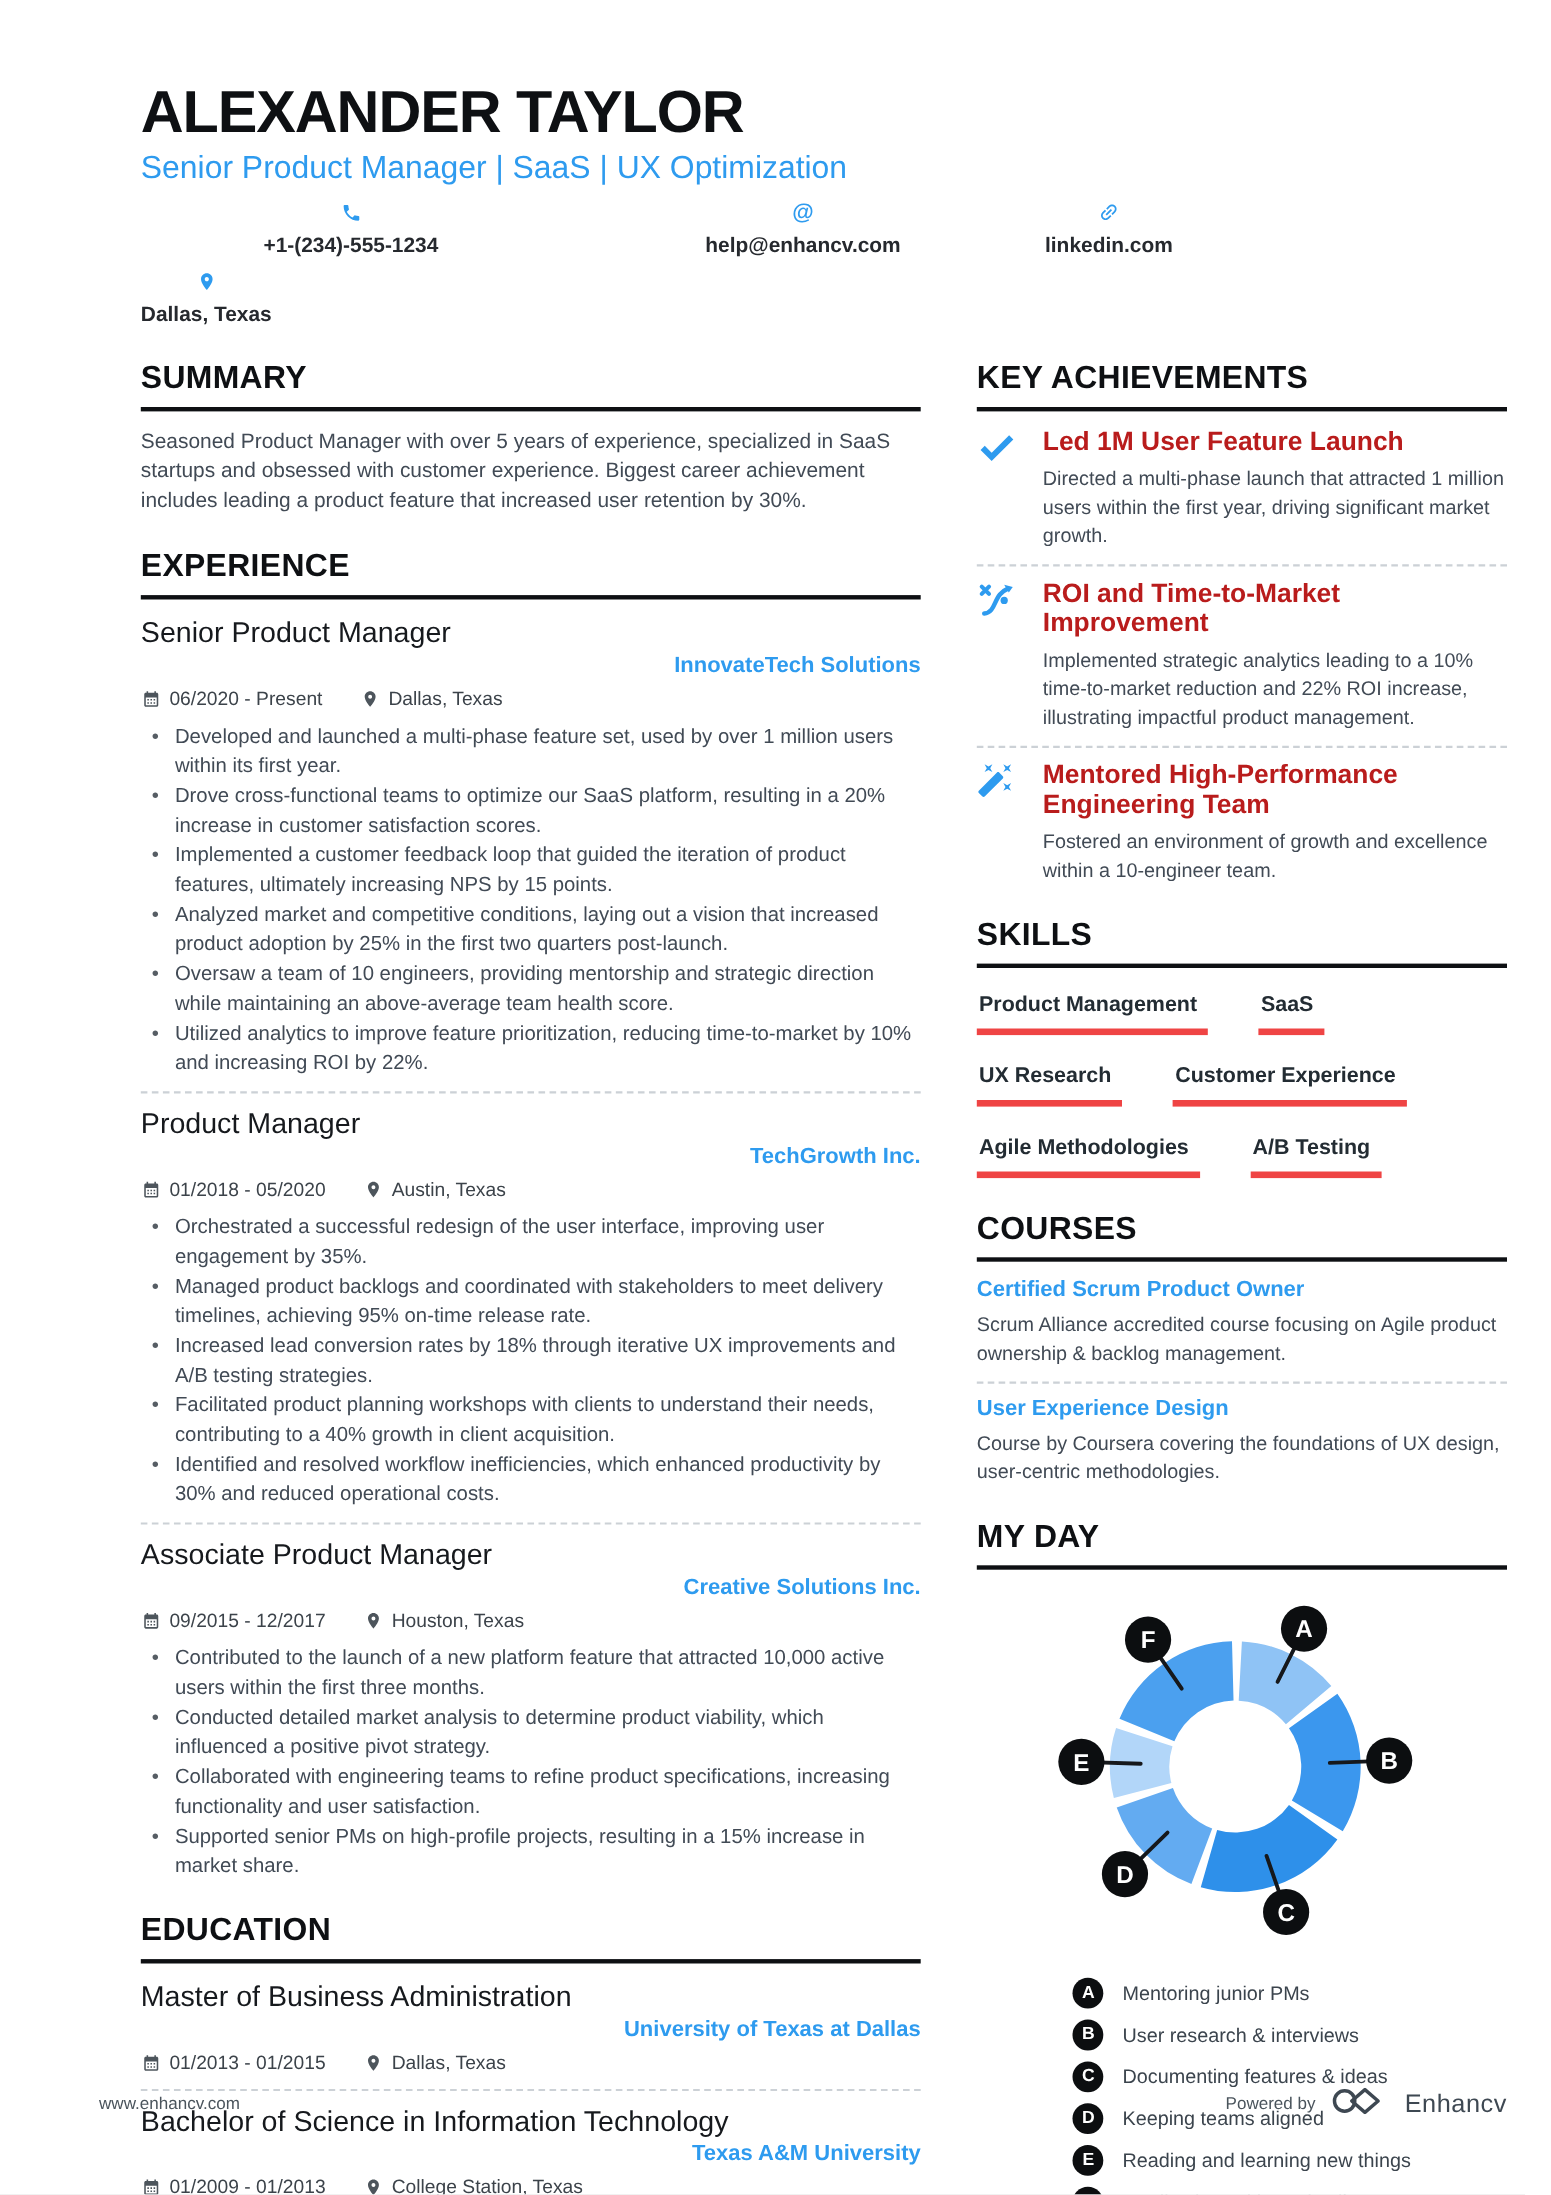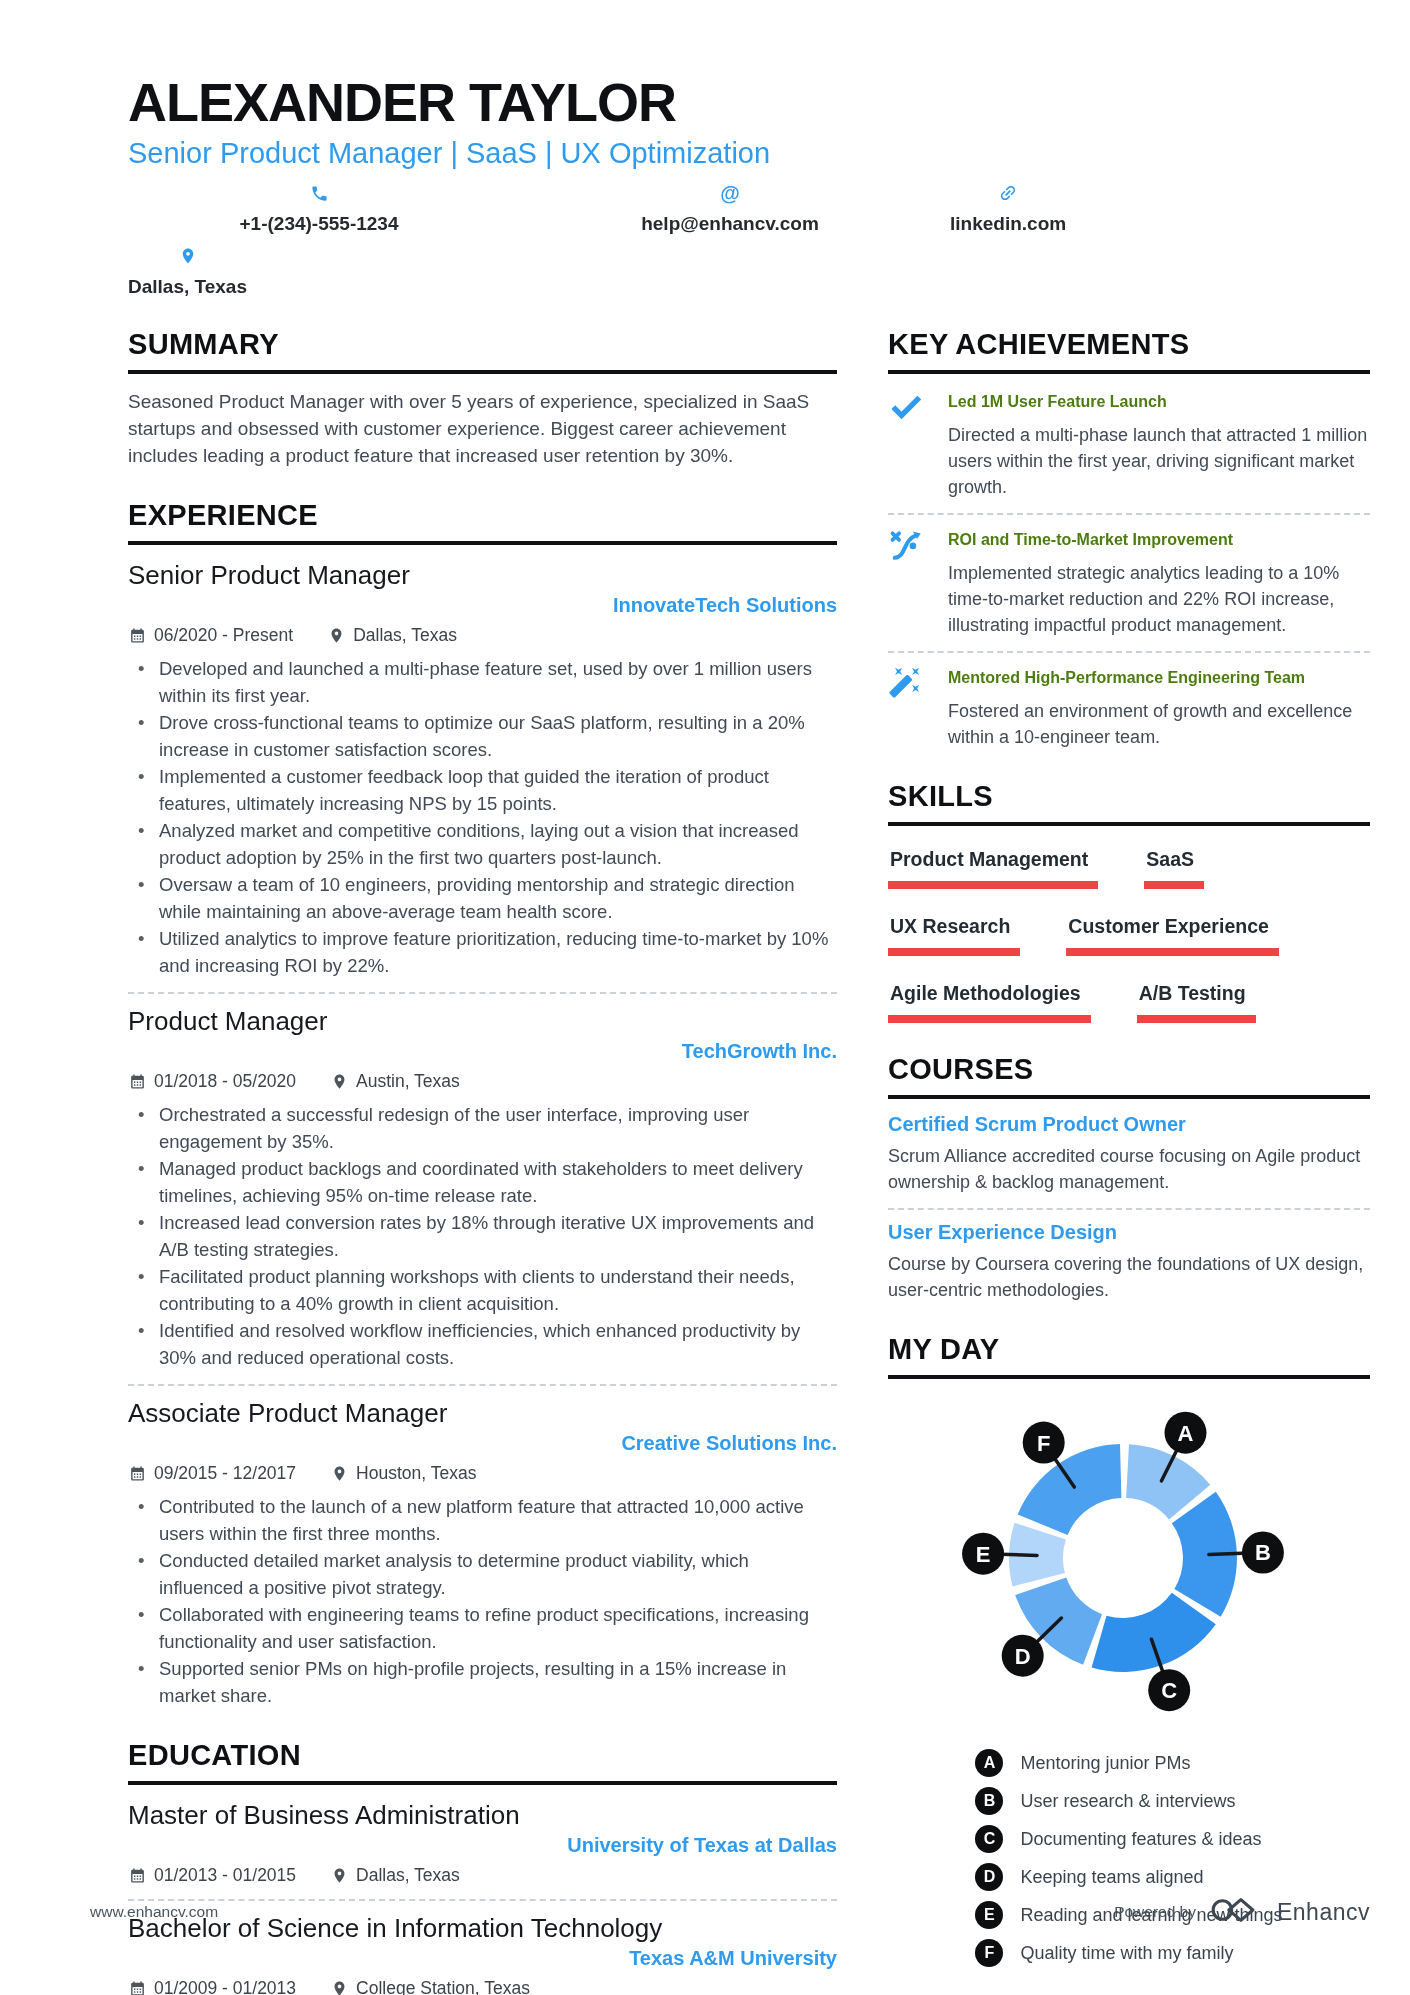--- a/index.html
+++ b/index.html
@@ -31,25 +31,25 @@
   .meta-item + .meta-item{margin-left:34px;}
   .micon{display:inline-flex;width:18px;height:18px;align-items:center;justify-content:center;flex:none;}
   .bullets{margin:0;padding:0;list-style:none;font-size:18.5px;line-height:27px;color:#414a55;}
   .bullets li{position:relative;padding-left:31px;}
   .bullets li::before{content:"•";position:absolute;left:10px;color:#565d64;}
   .dashed-sep{border:none;border-top:2px dashed #ccd1d6;margin:13px 0 11px;height:0;}
   
   .achievement{display:flex;gap:16px;}
   .ach-icon{width:44px;flex:none;padding-top:1px;}
   .ach-body{flex:1;}
-  .ach-title{font-size:16px;font-weight:700;color:#4d7c0f;line-height:27px;margin:0 0 7px;}
+  .ach-title{font-size:24px;font-weight:700;color:#b91c1c;line-height:27px;margin:0 0 7px;}
   .ach-text{font-size:18px;line-height:26px;color:#414a55;margin:0;}
   
   .skills-wrap{display:flex;flex-wrap:wrap;column-gap:46px;row-gap:26px;padding-top:8px;}
-  .skill{font-size:19.5px;font-weight:700;color:#232c33;border-bottom:8px solid #ef4444;
+  .skill{font-size:19.5px;font-weight:700;color:#232c33;border-bottom:6px solid #ef4444;
          padding:0 10px 10px 2px;}
   
   .course-title{font-size:20px;font-weight:700;color:#2E9BEF;margin:0 0 7px;}
   .course-text{font-size:18px;line-height:26px;color:#414a55;margin:0;}
   
   .chart-wrap{margin-top:4px;}
   .legend{margin:22px auto 0;width:fit-content;display:flex;flex-direction:column;gap:10px;}
   .legend-row{display:flex;align-items:center;gap:17px;}
   .legend-dot{width:28px;height:28px;border-radius:50%;background:#0c0e10;color:#ffffff;
         font-size:16px;font-weight:700;display:flex;align-items:center;justify-content:center;flex:none;}

